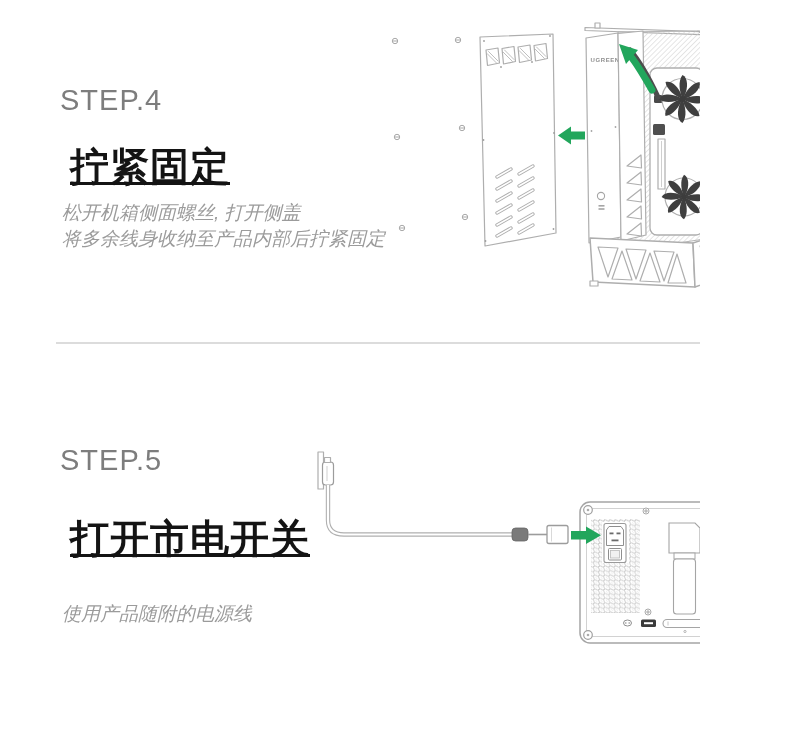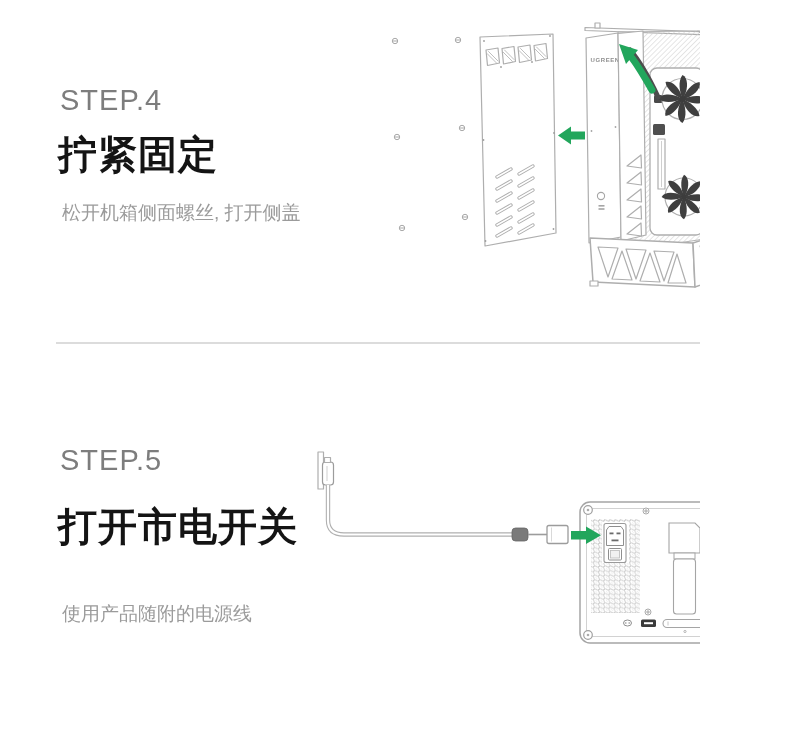--- a/index.html
+++ b/index.html
@@ -5,43 +5,44 @@
   html,body{margin:0;padding:0;background:#ffffff;}
   .page{
     position:relative;width:700px;height:735px;background:#ffffff;overflow:hidden;
     font-family:"Liberation Sans","DejaVu Sans",sans-serif;
   }
   .abs{position:absolute;}
   .step-label{
     font-size:29px;color:#7d7d7d;letter-spacing:1px;font-weight:400;
   }
   .step-title{
-    margin:0;font-size:39px;font-weight:700;color:#141414;letter-spacing:1px;
+    margin:12px;font-size:39px;font-weight:700;color:#141414;letter-spacing:1px;text-decoration:underline;
   }
   .step-desc{
     margin:0;font-size:19px;line-height:26px;color:#9b9b9b;
   }
-  .step-desc span{display:block;}
+  .step-desc span{display:block;font-style:italic;}
   .divider{
     position:absolute;left:56px;top:342px;width:723px;height:2px;background:#dcdcdc;
   }
   svg .ln{stroke:#aeaeae;fill:#ffffff;stroke-width:1.2;stroke-linejoin:round;stroke-linecap:round;}
   svg .ln-thin{stroke:#b8b8b8;fill:none;stroke-width:0.9;stroke-linecap:round;}
   svg text.brand{font-family:"Liberation Sans","DejaVu Sans",sans-serif;font-size:6px;font-weight:700;fill:#8e8e8e;letter-spacing:0.6px;}
 </style>
 </head>
 <body>
 
 <div class="page">
 
   <section>
     <div class="abs step-label" style="left:60px;top:84px;">STEP.4</div>
     <h1 class="abs step-title" style="left:58px;top:128px;">拧紧固定</h1>
     <p class="abs step-desc" style="left:62px;top:200px;">
       <span>松开机箱侧面螺丝, 打开侧盖</span>
+      <span>将多余线身收纳至产品内部后拧紧固定</span>
     </p>
 
     <svg class="abs" style="left:380px;top:0px;" width="410" height="310" viewBox="0 0 410 310">
       <defs>
         <pattern id="hatchA" width="3.6" height="3.6" patternUnits="userSpaceOnUse" patternTransform="rotate(45)">
           <line x1="0" y1="0" x2="0" y2="3.6" stroke="#cdcdcd" stroke-width="1"></line>
         </pattern>
         <pattern id="hatchB" width="2.6" height="2.6" patternUnits="userSpaceOnUse" patternTransform="rotate(45)">
           <line x1="0" y1="0" x2="0" y2="2.6" stroke="#a6a6a6" stroke-width="1"></line>
         </pattern>

